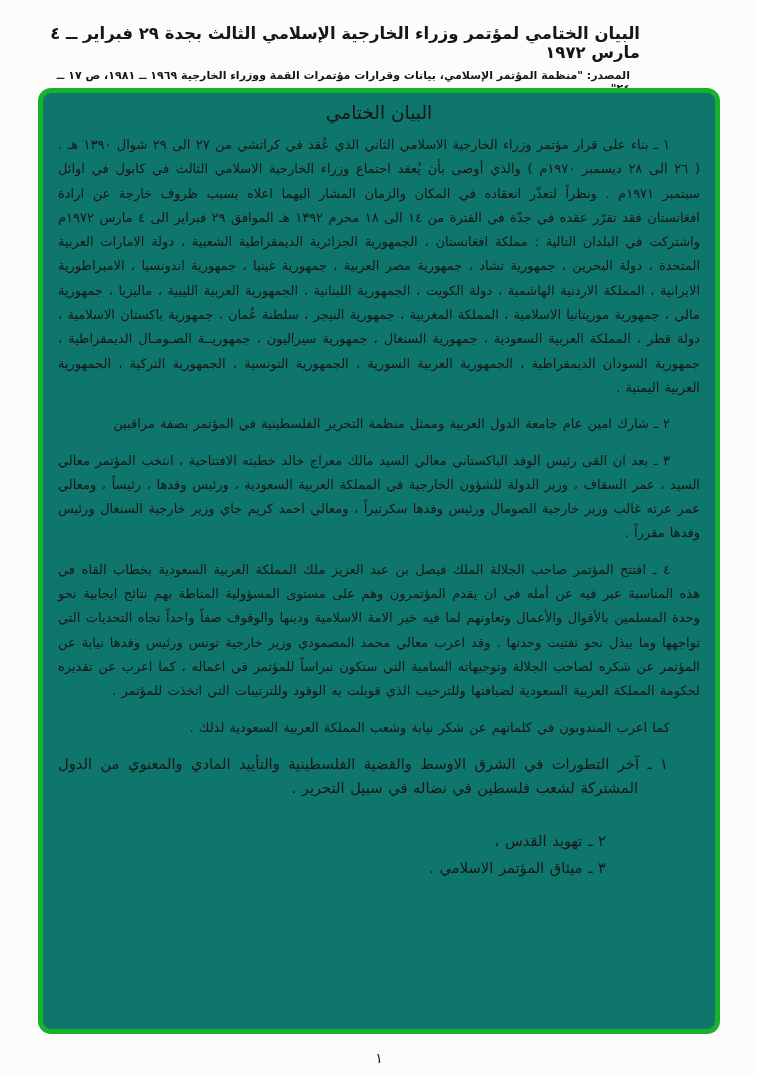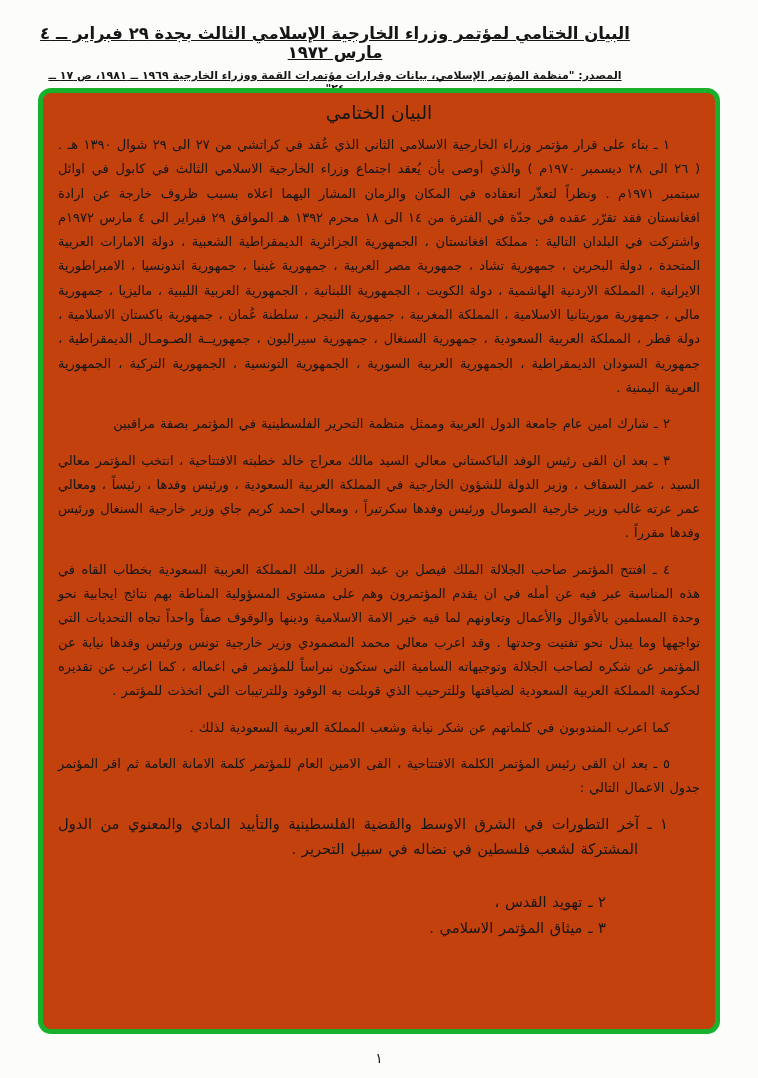--- a/index.html
+++ b/index.html
@@ -2,28 +2,28 @@
 <html lang="ar"><head>
 <meta charset="utf-8">
 <style>
   html, body { margin:0; padding:0; }
   body {
     width:758px; height:1078px; position:relative;
     background:#fcfcfa; color:#161616;
     font-family:"DejaVu Sans", sans-serif;
     overflow:hidden;
   }
-  .header { position:absolute; top:24px; left:0; width:670px; text-align:center; direction:rtl;text-decoration:underline; }
+  .header { position:absolute; top:24px; left:0; width:670px; direction:rtl; }
   .header-title { font-size:16.5px; font-weight:bold; padding:0 30px; }
   .header-source { font-size:11px; font-weight:bold; margin-top:7px; padding:0 40px; }
   .frame {
     position:absolute; top:88px; left:38px; width:682px; height:946px;
     border:5px solid #17b12b; border-radius:13px;
     box-sizing:border-box; padding:6px 15px 0;
-    overflow:hidden; background:#c2410c; direction:rtl;
+    overflow:hidden; background:#0f766e; direction:rtl;
   }
   .doc-title {
     text-align:center; font-size:18.5px; font-weight:normal;
     margin:3px 0 10px; letter-spacing:0.5px;
   }
   .para {
     direction:rtl; text-align:justify; text-justify:inter-word;
     font-size:13px; line-height:24.3px;
     margin:0 0 12px; text-indent:30px; word-spacing:1px;
   }
@@ -53,21 +53,20 @@
   <p class="para">١ ـ بناء على قرار مؤتمر وزراء الخارجية الاسلامي الثاني الذي عُقد في كراتشي من ٢٧ الى ٢٩ شوال ١٣٩٠ هـ . ( ٢٦ الى ٢٨ ديسمبر ١٩٧٠م ) والذي أوصى بأن يُعقد اجتماع وزراء الخارجية الاسلامي الثالث في كابول في اوائل سبتمبر ١٩٧١م . ونظراً لتعذّر انعقاده في المكان والزمان المشار اليهما اعلاه بسبب ظروف خارجة عن ارادة افغانستان فقد تقرّر عقده في جدّة في الفترة من ١٤ الى ١٨ محرم ١٣٩٢ هـ الموافق ٢٩ فبراير الى ٤ مارس ١٩٧٢م واشتركت في البلدان التالية : مملكة افغانستان ، الجمهورية الجزائرية الديمقراطية الشعبية ، دولة الامارات العربية المتحدة ، دولة البحرين ، جمهورية تشاد ، جمهورية مصر العربية ، جمهورية غينيا ، جمهورية اندونسيا ، الامبراطورية الايرانية ، المملكة الاردنية الهاشمية ، دولة الكويت ، الجمهورية اللبنانية ، الجمهورية العربية الليبية ، ماليزيا ، جمهورية مالي ، جمهورية موريتانيا الاسلامية ، المملكة المغربية ، جمهورية النيجر ، سلطنة عُمان ، جمهورية باكستان الاسلامية ، دولة قطر ، المملكة العربية السعودية ، جمهورية السنغال ، جمهورية سيراليون ، جمهوريــة الصـومـال الديمقراطية ، جمهورية السودان الديمقراطية ، الجمهورية العربية السورية ، الجمهورية التونسية ، الجمهورية التركية ، الجمهورية العربية اليمنية .</p>
 
   <p class="para">٢ ـ شارك امين عام جامعة الدول العربية وممثل منظمة التحرير الفلسطينية في المؤتمر بصفة مراقبين</p>
 
   <p class="para">٣ ـ بعد ان القى رئيس الوفد الباكستاني معالي السيد مالك معراج خالد خطبته الافتتاحية ، انتخب المؤتمر معالي السيد ، عمر السقاف ، وزير الدولة للشؤون الخارجية في المملكة العربية السعودية ، ورئيس وفدها ، رئيساً ، ومعالي عمر عرته غالب وزير خارجية الصومال ورئيس وفدها سكرتيراً ، ومعالي احمد كريم جاي وزير خارجية السنغال ورئيس وفدها مقرراً .</p>
 
   <p class="para">٤ ـ افتتح المؤتمر صاحب الجلالة الملك فيصل بن عبد العزيز ملك المملكة العربية السعودية بخطاب القاه في هذه المناسبة عبر فيه عن أمله في ان يقدم المؤتمرون وهم على مستوى المسؤولية المناطة بهم نتائج ايجابية نحو وحدة المسلمين بالأقوال والأعمال وتعاونهم لما فيه خير الامة الاسلامية ودينها والوقوف صفاً واحداً تجاه التحديات التي تواجهها وما يبذل نحو تفتيت وحدتها . وقد اعرب معالي محمد المصمودي وزير خارجية تونس ورئيس وفدها نيابة عن المؤتمر عن شكره لصاحب الجلالة وتوجيهاته السامية التي ستكون نبراساً للمؤتمر في اعماله ، كما اعرب عن تقديره لحكومة المملكة العربية السعودية لضيافتها وللترحيب الذي قوبلت به الوفود وللترتيبات التي اتخذت للمؤتمر .</p>
 
   <p class="para">كما اعرب المندوبون في كلماتهم عن شكر نيابة وشعب المملكة العربية السعودية لذلك .</p>
 
-  <p class="para">٥ ـ بعد ان القى رئيس المؤتمر الكلمة الافتتاحية ، القى الامين العام للمؤتمر كلمة الامانة العامة ثم اقر المؤتمر جدول الاعمال التالي :</p>
 
   <div class="agenda-item a1">١ ـ آخر التطورات في الشرق الاوسط والقضية الفلسطينية والتأييد المادي والمعنوي من الدول المشتركة لشعب فلسطين في نضاله في سبيل التحرير .</div>
 
   <div class="agenda-item a2">٢ ـ تهويد القدس ،</div>
 
   <div class="agenda-item a3">٣ ـ ميثاق المؤتمر الاسلامي .</div>
 </main>
 
 <div class="page-number">١</div>
 

